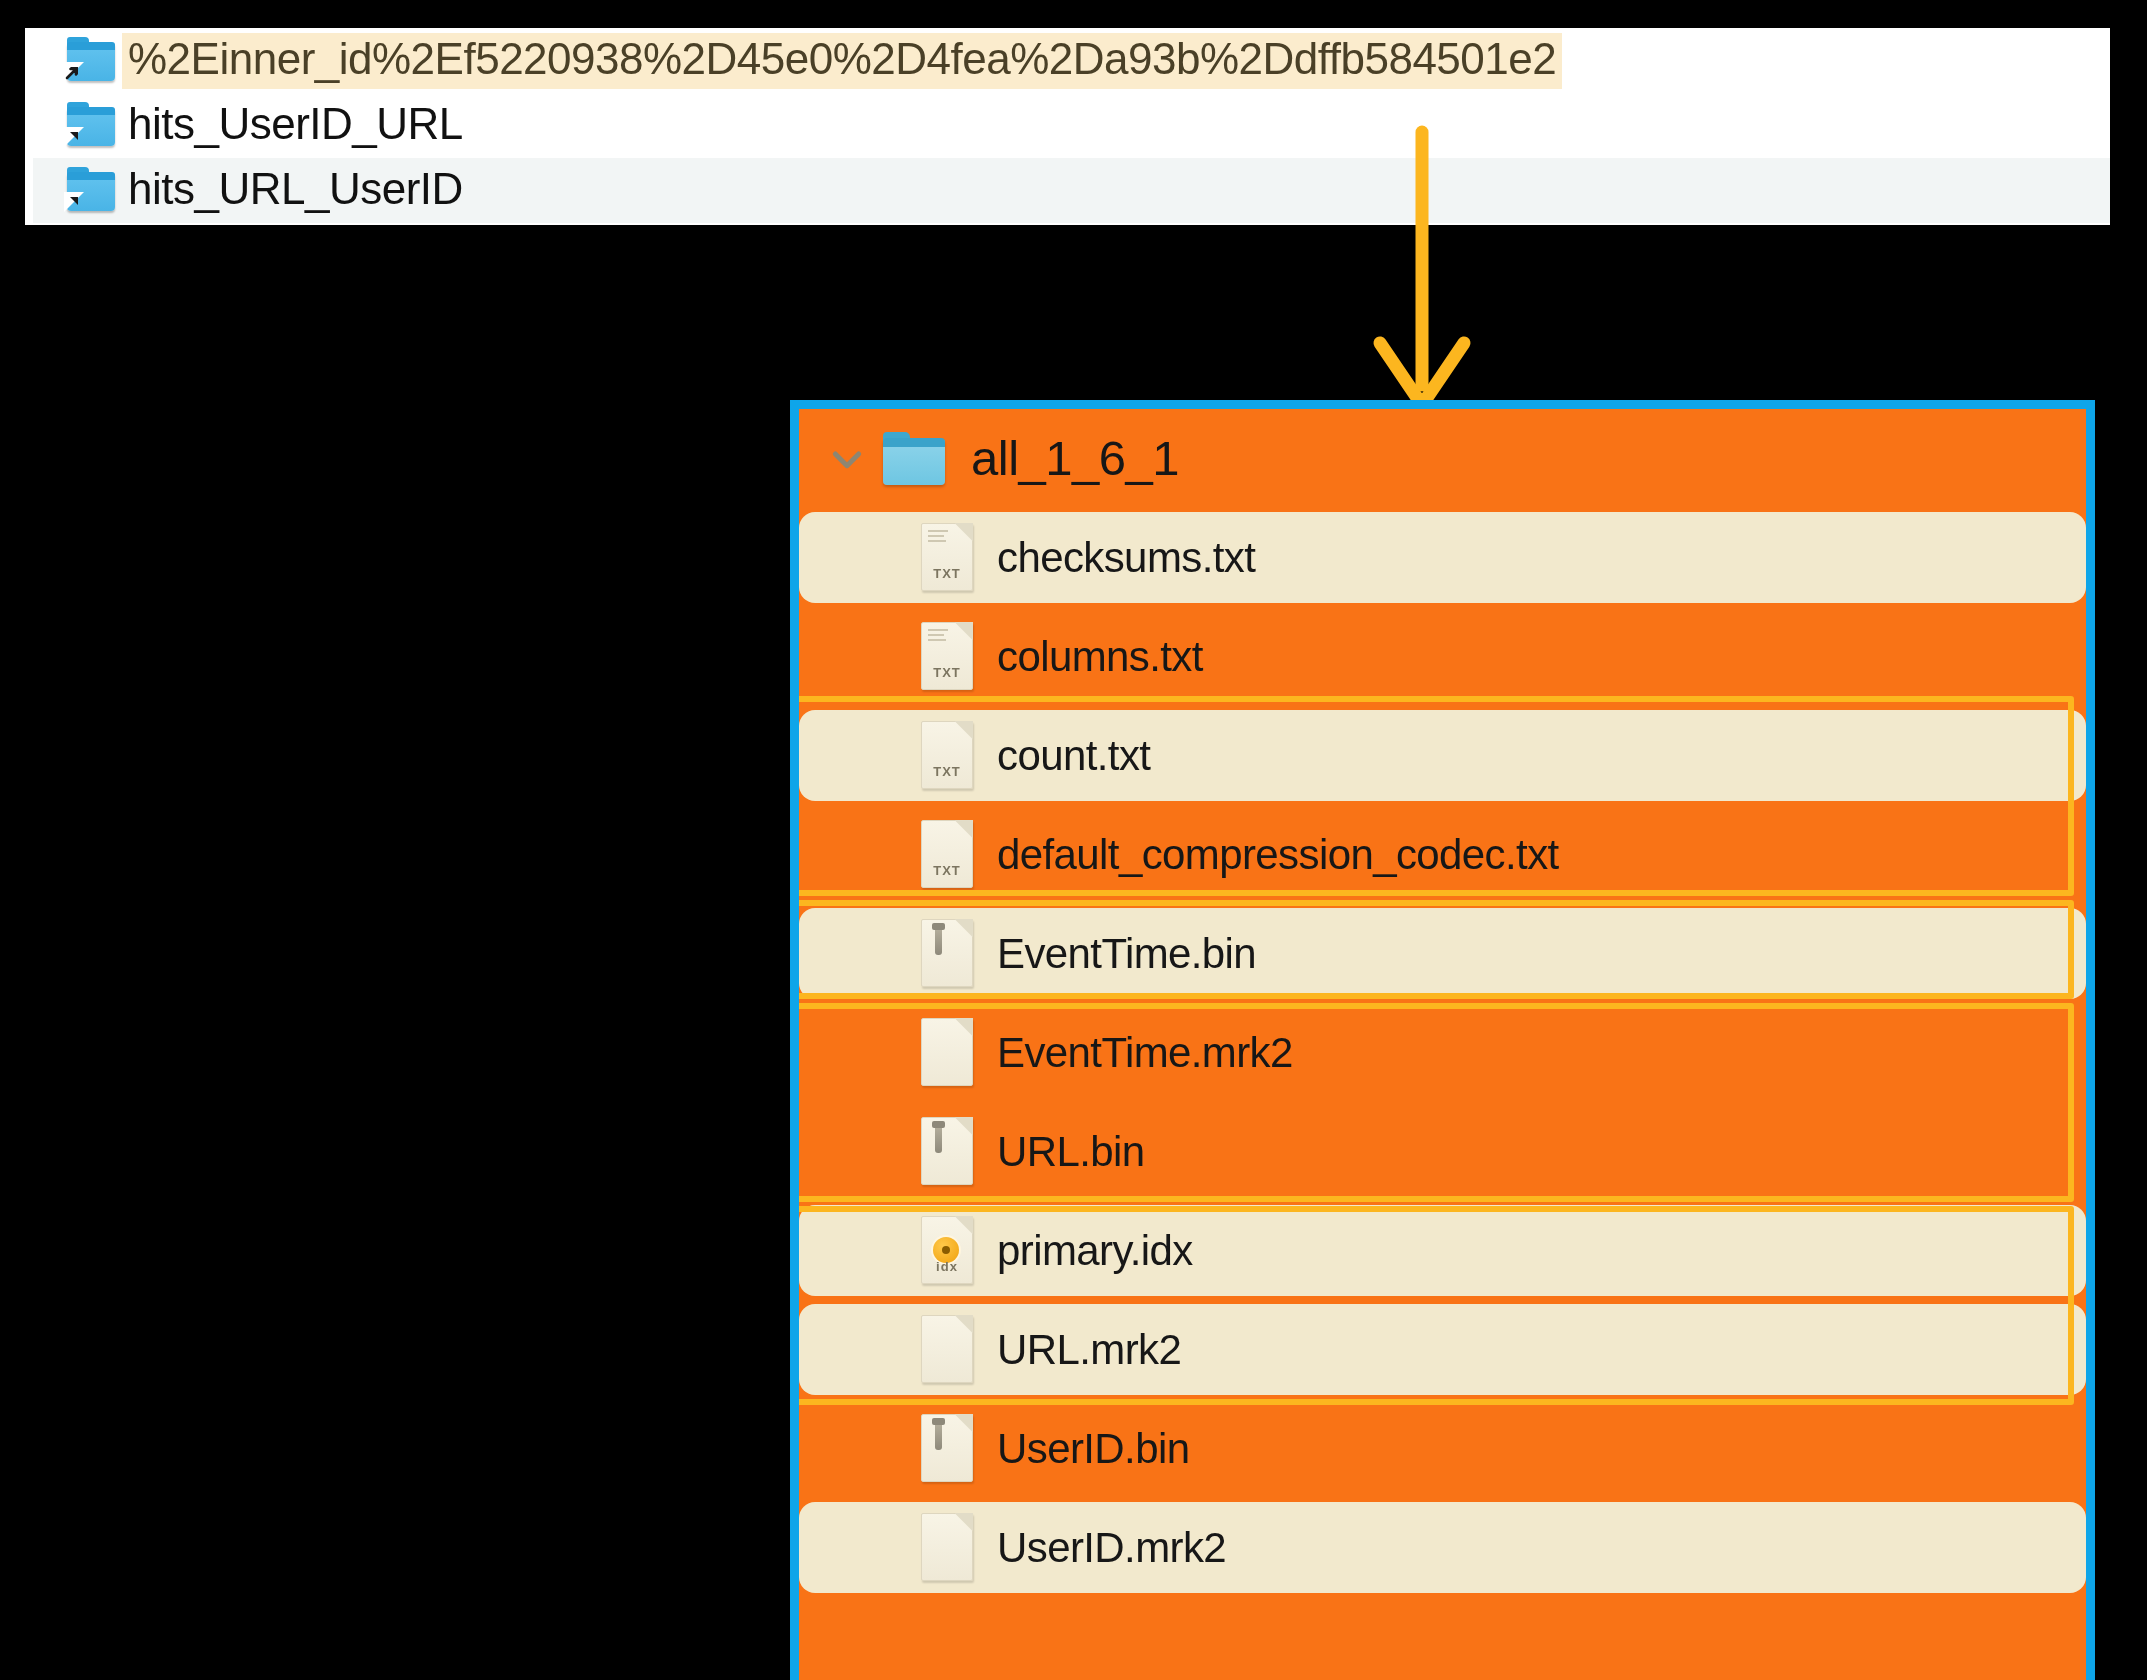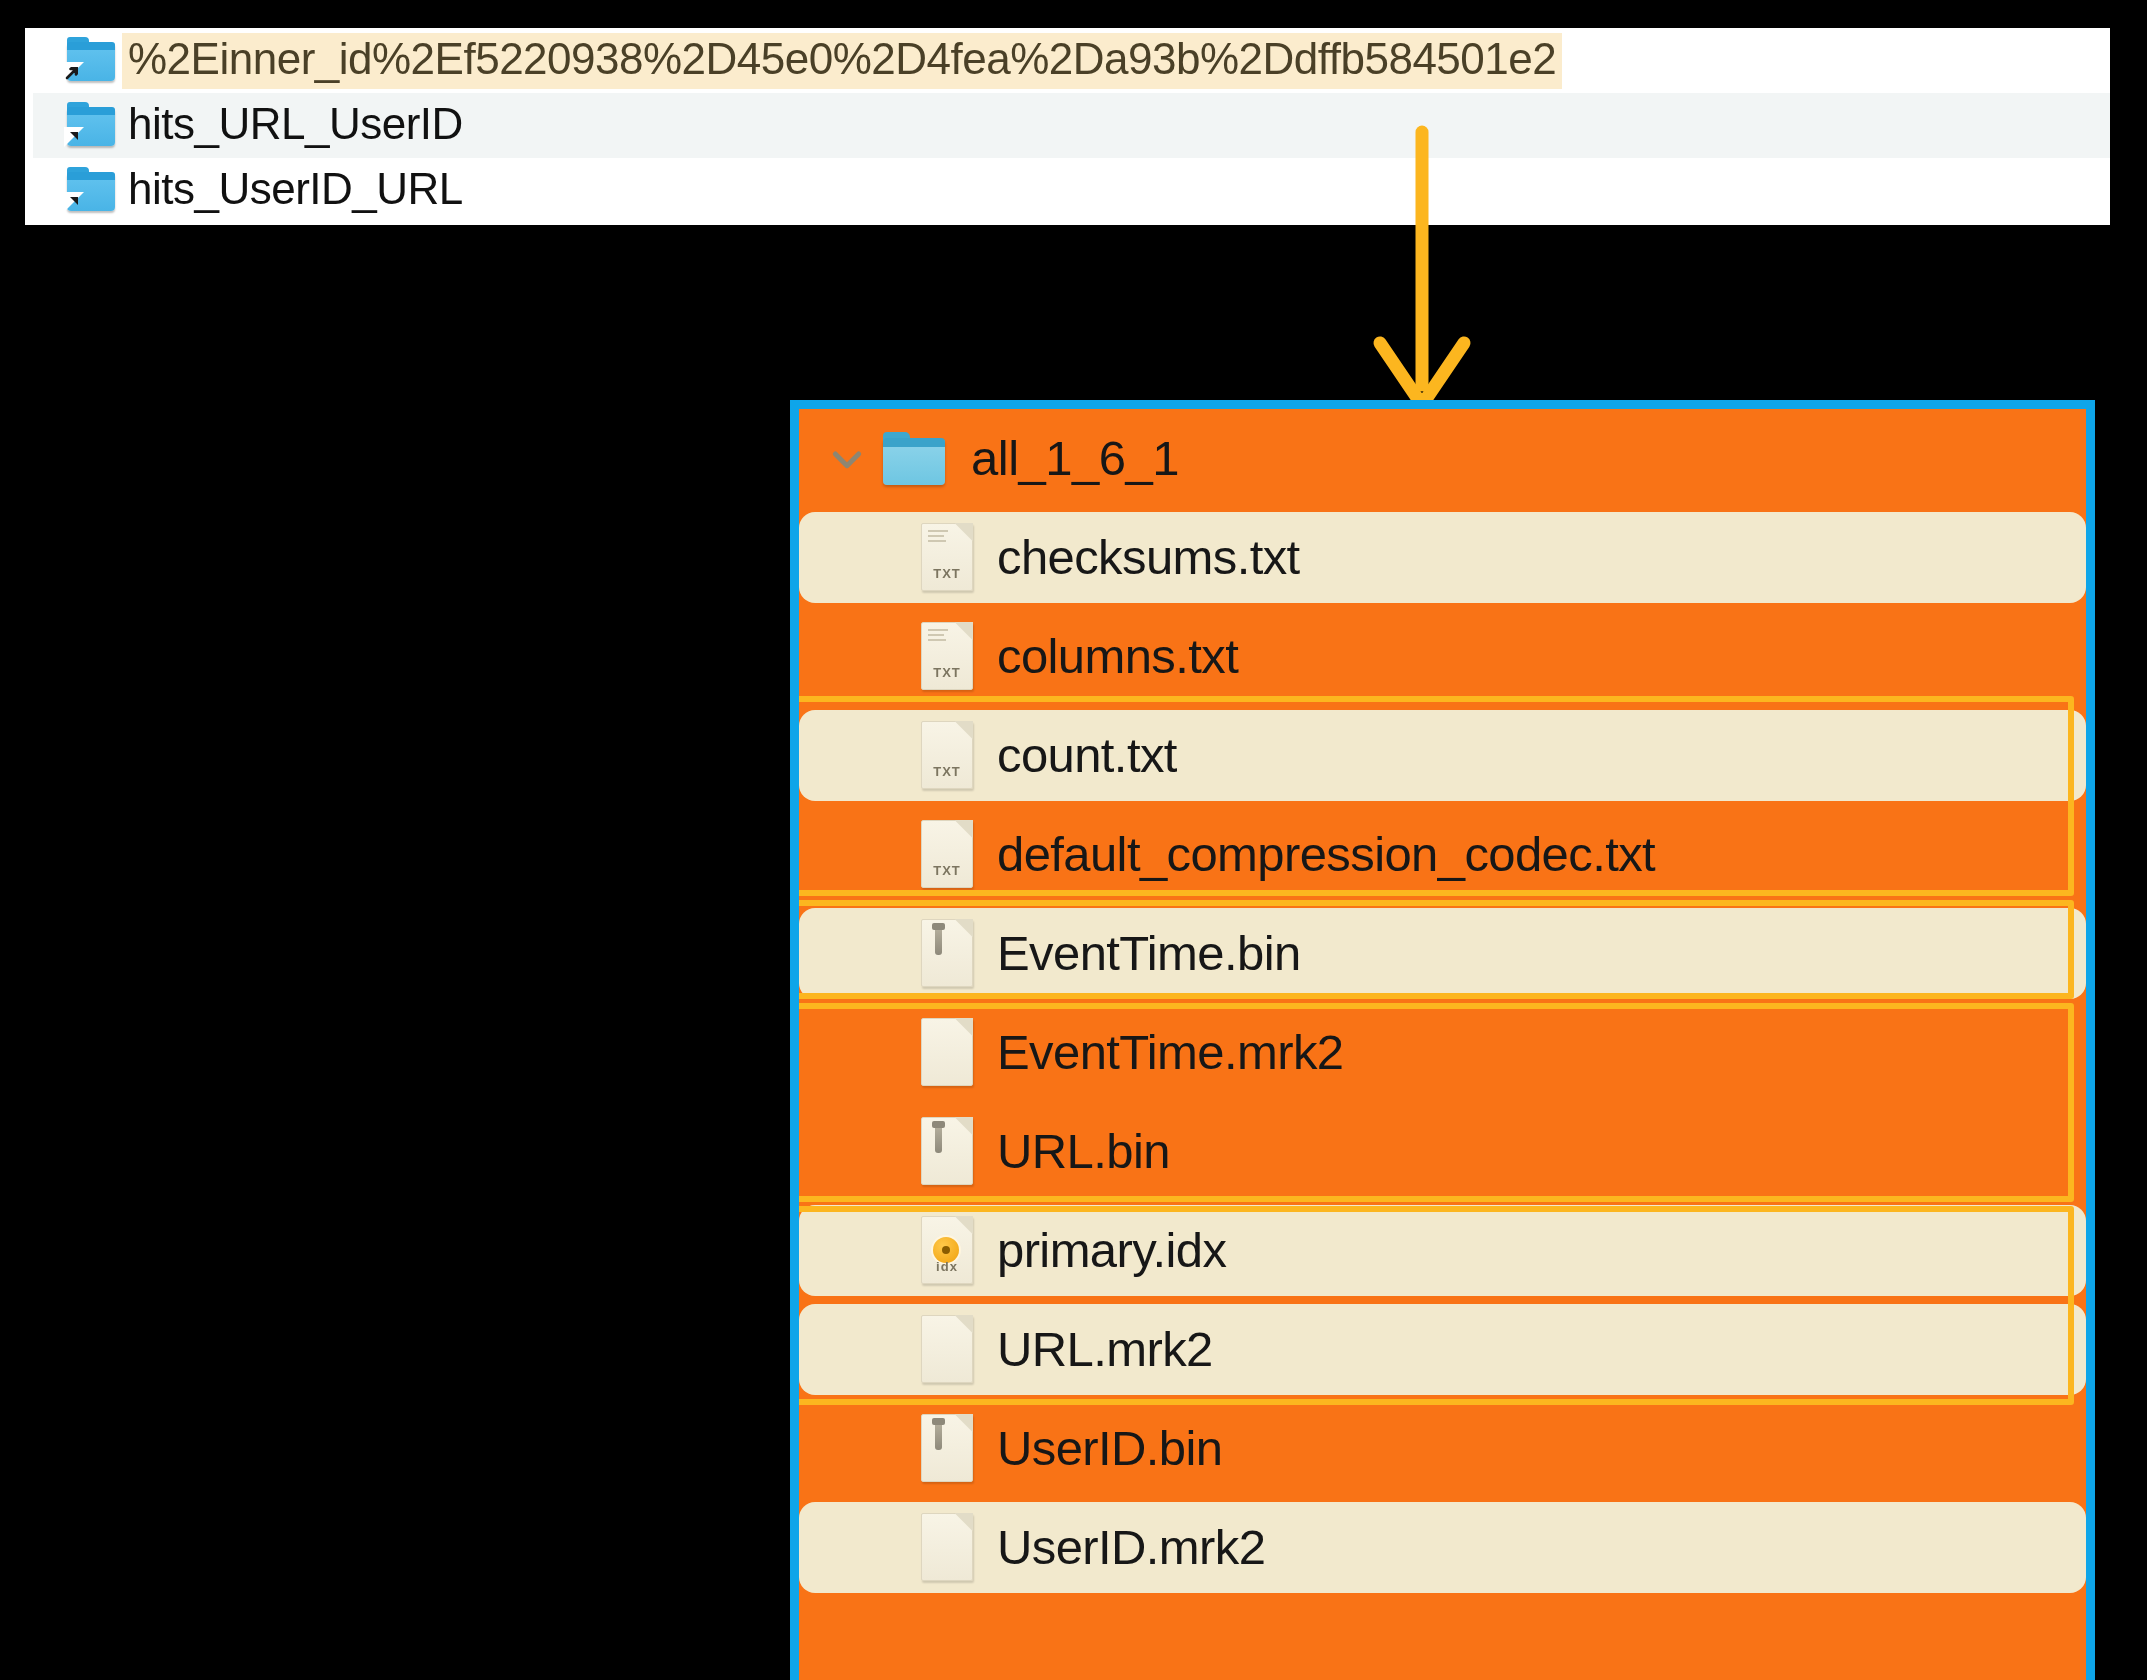--- a/index.html
+++ b/index.html
@@ -126,21 +126,21 @@
     border-radius:50%;background:#8a5c00;
   }
   .doc .lines{
     position:absolute;left:6px;top:6px;width:22px;height:14px;
     background:
       linear-gradient(#cfc8b2,#cfc8b2) 0 0/20px 2px no-repeat,
       linear-gradient(#cfc8b2,#cfc8b2) 0 5px/16px 2px no-repeat,
       linear-gradient(#cfc8b2,#cfc8b2) 0 10px/18px 2px no-repeat;
   }
   .p-label{
-    position:relative;z-index:2;font-size:49px;color:#171717;letter-spacing:-.6px;
+    position:relative;z-index:2;font-size:42px;color:#171717;letter-spacing:-.6px;
     line-height:1;margin-left:18px;white-space:nowrap;
   }
   .p-label.boxed{
     margin-left:0;padding-left:18px;
   }
 
   
   .hl{
     position:absolute;border:6px solid #fcb61f;border-radius:3px;
     box-sizing:border-box;pointer-events:none;z-index:5;
@@ -156,42 +156,42 @@
       <div class="folder"></div>
       <svg class="alias-badge" viewBox="0 0 24 24">
         <path d="M2 22 L2 2 L22 2 Z" fill="#ffffff"></path>
         <path d="M5 18 L14 9 M14 9 L8.5 9 M14 9 L14 14.5" stroke="#1a1a1a" stroke-width="2.6" fill="none" stroke-linecap="round"></path>
         <path d="M16 7 L16 15 L8 7 Z" fill="#1a1a1a"></path>
       </svg>
     </div>
     <div class="tl-label">%2Einner_id%2Ef5220938%2D45e0%2D4fea%2Da93b%2Ddffb584501e2</div>
   </div>
 
+  <div class="tl-row">
+    <div class="tl-icon">
+      <div class="folder"></div>
+      <svg class="alias-badge" viewBox="0 0 24 24">
+        <path d="M2 22 L2 2 L22 2 Z" fill="#ffffff"></path>
+        <path d="M16 7 L16 15 L8 7 Z" fill="#1a1a1a"></path>
+      </svg>
+    </div>
+    <div class="tl-label">hits_UserID_URL</div>
+  </div>
+
   <div class="tl-row alt">
     <div class="tl-icon">
       <div class="folder"></div>
       <svg class="alias-badge" viewBox="0 0 24 24">
         <path d="M2 22 L2 2 L22 2 Z" fill="#ffffff"></path>
         <path d="M16 7 L16 15 L8 7 Z" fill="#1a1a1a"></path>
       </svg>
     </div>
     <div class="tl-label">hits_URL_UserID</div>
   </div>
 
-  <div class="tl-row">
-    <div class="tl-icon">
-      <div class="folder"></div>
-      <svg class="alias-badge" viewBox="0 0 24 24">
-        <path d="M2 22 L2 2 L22 2 Z" fill="#ffffff"></path>
-        <path d="M16 7 L16 15 L8 7 Z" fill="#1a1a1a"></path>
-      </svg>
-    </div>
-    <div class="tl-label">hits_UserID_URL</div>
-  </div>
-
 </div>
 
 <svg class="arrow-svg" viewBox="0 0 200 330">
   <path d="M82 32 L82 285" stroke="#fcb61f" stroke-width="13" stroke-linecap="round" fill="none"></path>
   <path d="M40 243 L82 305 L124 243" stroke="#fcb61f" stroke-width="13" stroke-linecap="round" stroke-linejoin="round" fill="none"></path>
 </svg>
 
 <div class="panel">
 
   <div class="p-row folder-row">

